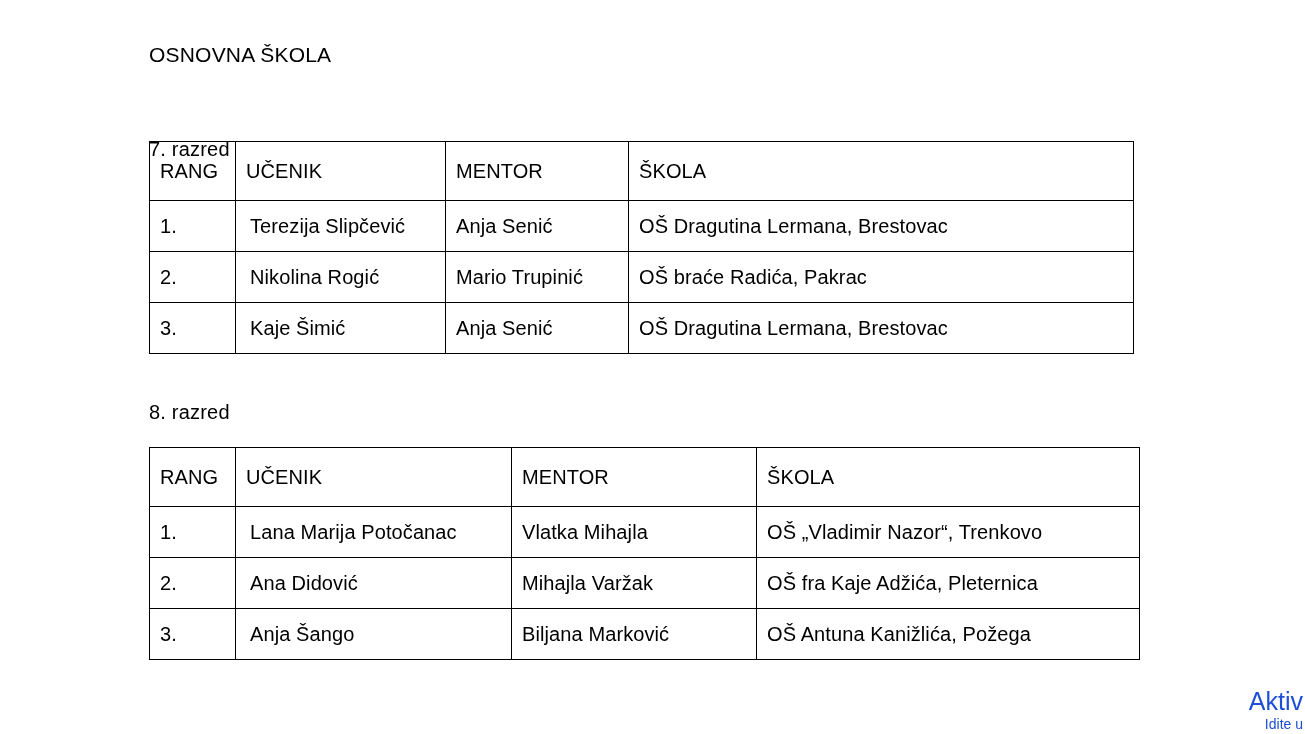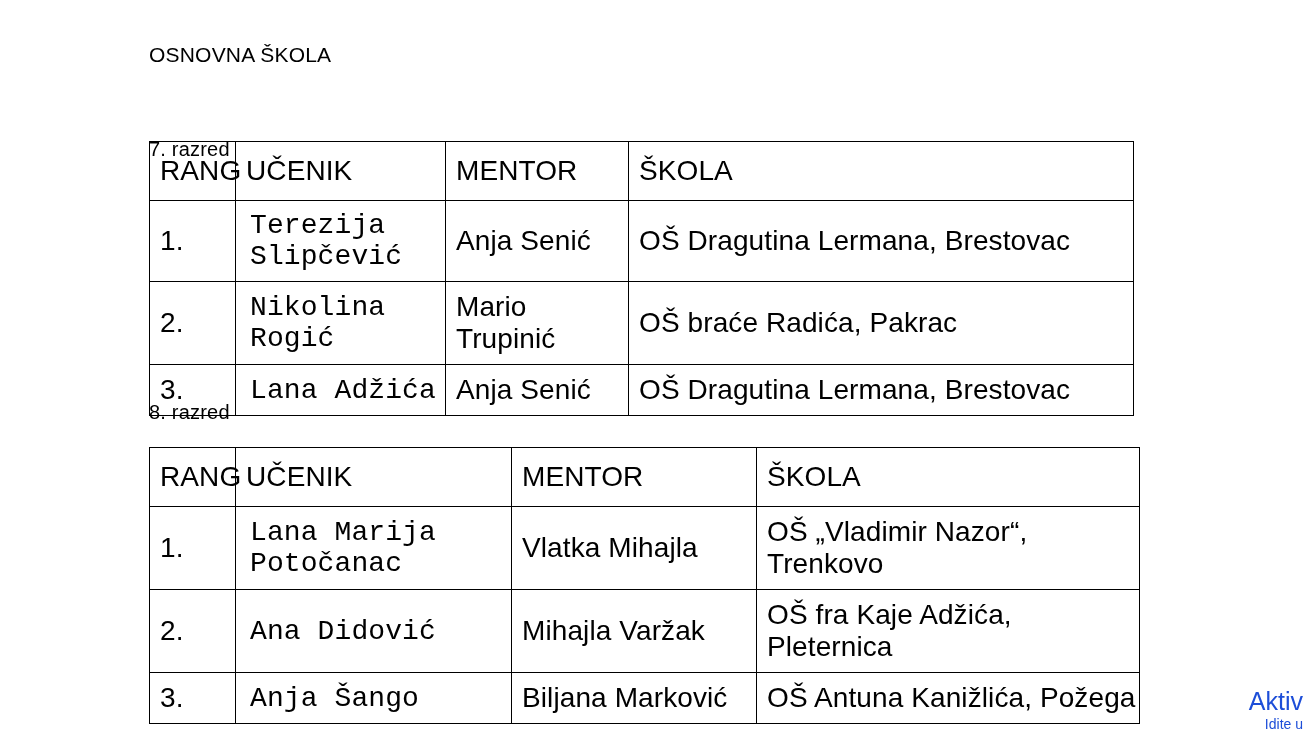--- a/index.html
+++ b/index.html
@@ -42,21 +42,21 @@
   }
   #section-8-label {
     position: absolute;
     left: 149px;
     top: 401px;
   }
   table.results {
     position: absolute;
     border-collapse: collapse;
     table-layout: fixed;
-    font-size: 28px;
+    font-size: 20px;
   }
   table.results td {
     border: 1.6px solid #000000;
     padding: 9px 0 9px 10px;
     vertical-align: middle;
     height: 32px;
     font-weight: normal;
     letter-spacing: 0.1px;
   }
   table.results tr.header-row td {
@@ -67,21 +67,20 @@
     top: 141px;
     width: 984px;
   }
   #table-8 {
     left: 149px;
     top: 447px;
     width: 990px;
   }
   .cell-indent {
     padding-left: 14px !important;
-    font-family: Liberation Mono, monospace;
   }
   .watermark {
     position: absolute;
     right: 14px;
     bottom: 2px;
     text-align: right;
     color: #1d4ed8;
     line-height: 1.15;
   }
   .watermark .wm-line1 {
@@ -121,21 +120,21 @@
         <td>OŠ Dragutina Lermana, Brestovac</td>
       </tr>
       <tr>
         <td>2.</td>
         <td class="cell-indent">Nikolina Rogić</td>
         <td>Mario Trupinić</td>
         <td>OŠ braće Radića, Pakrac</td>
       </tr>
       <tr>
         <td>3.</td>
-        <td class="cell-indent">Lana Adžića</td>
+        <td class="cell-indent">Kaje Šimić</td>
         <td>Anja Senić</td>
         <td>OŠ Dragutina Lermana, Brestovac</td>
       </tr>
     </tbody>
   </table>
 
   <div class="section-label" id="section-8-label">8. razred</div>
 
   <table class="results" id="table-8">
     <colgroup>

